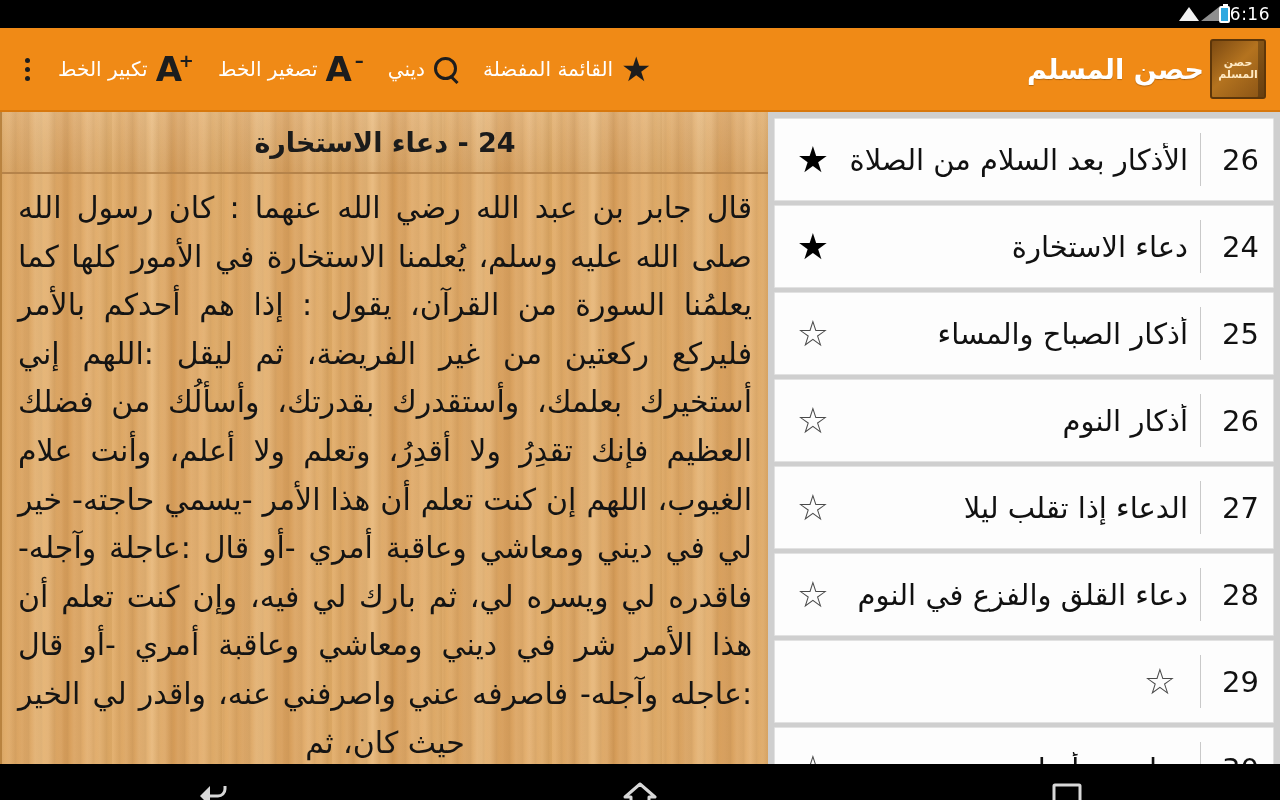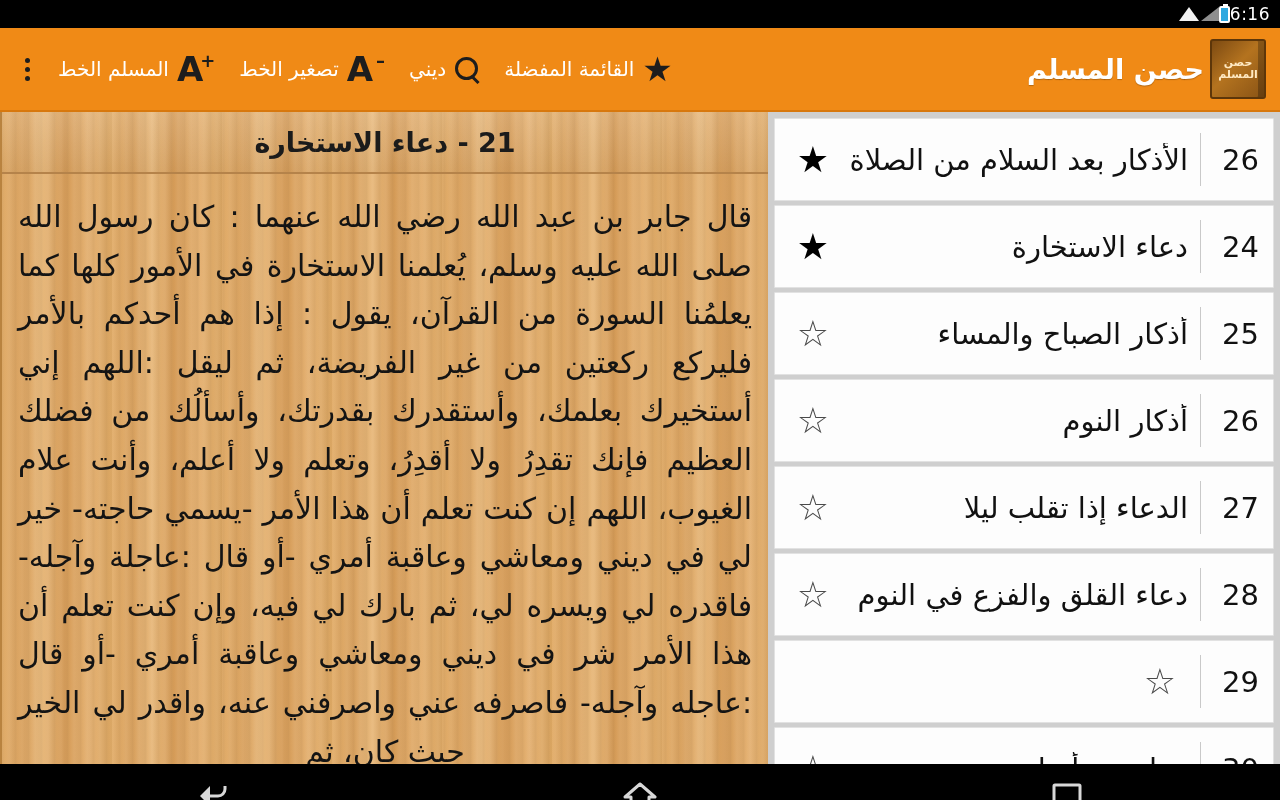--- a/index.html
+++ b/index.html
@@ -127,21 +127,21 @@
       #dca865;
     border-left: 2px solid #b9833f;
   }
   .doc-header {
     height: 62px; display: flex; align-items: center; justify-content: center;
     color: #1b1b1b; font-size: 27px; font-weight: bold;
     border-bottom: 2px solid #b5834a;
     background: linear-gradient(180deg, rgba(255,255,255,.12), rgba(0,0,0,.03));
   }
   .doc-body {
-    padding: 19px 16px 0 16px;
+    padding: 10px 16px 0 16px;
     color: #141414; font-size: 30px; line-height: 1.62;
     text-align: justify; text-align-last: center;
     height: 590px; overflow: hidden;
     direction: rtl;
   }
 
   
   .navbar {
     height: 64px; background: #000; display: flex; align-items: center;
     justify-content: space-around; direction: ltr;
@@ -181,21 +181,21 @@
         <span class="lbl">ديني</span>
       </div>
 
       <div class="ab-item">
         <span class="fontbtn">A<sup>–</sup></span>
         <span class="lbl">تصغير الخط</span>
       </div>
 
       <div class="ab-item">
         <span class="fontbtn">A<sup>+</sup></span>
-        <span class="lbl">المسلم الخط</span>
+        <span class="lbl">تكبير الخط</span>
       </div>
 
       <div class="overflow">
         <i></i>
         <i></i>
         <i></i>
       </div>
     </div>
   </div>
 
@@ -254,21 +254,21 @@
       <div class="list-row">
         <span class="row-num">30</span>
         <span class="row-sep"></span>
         <span class="row-title">دعاء من أصابه وجع</span>
         <span class="row-fav"><span class="fav-off">☆</span></span>
       </div>
 
     </div>
 
     <div class="text-pane">
-      <div class="doc-header">21 - دعاء الاستخارة</div>
+      <div class="doc-header">24 - دعاء الاستخارة</div>
       <div class="doc-body">قال جابر بن عبد الله رضي الله عنهما : كان رسول الله صلى الله عليه وسلم، يُعلمنا الاستخارة في الأمور كلها كما يعلمُنا السورة من القرآن، يقول : إذا هم أحدكم بالأمر فليركع ركعتين من غير الفريضة، ثم ليقل :اللهم إني أستخيرك بعلمك، وأستقدرك بقدرتك، وأسألُك من فضلك العظيم فإنك تقدِرُ ولا أقدِرُ، وتعلم ولا أعلم، وأنت علام الغيوب، اللهم إن كنت تعلم أن هذا الأمر -يسمي حاجته- خير لي في ديني ومعاشي وعاقبة أمري -أو قال :عاجلة وآجله- فاقدره لي ويسره لي، ثم بارك لي فيه، وإن كنت تعلم أن هذا الأمر شر في ديني ومعاشي وعاقبة أمري -أو قال :عاجله وآجله- فاصرفه عني واصرفني عنه، واقدر لي الخير حيث كان، ثم</div>
     </div>
 
   </div>
 
   <div class="navbar">
     <div class="nav-btn nav-back">
       <svg width="34" height="28" viewBox="0 0 34 28">
         <path d="M14 4 L4 14 L14 24 Z" fill="#d8d8d8"></path>
         <path d="M12 14 H22 a7 7 0 0 0 7 -7 V4" stroke="#d8d8d8" stroke-width="3" fill="none"></path>

